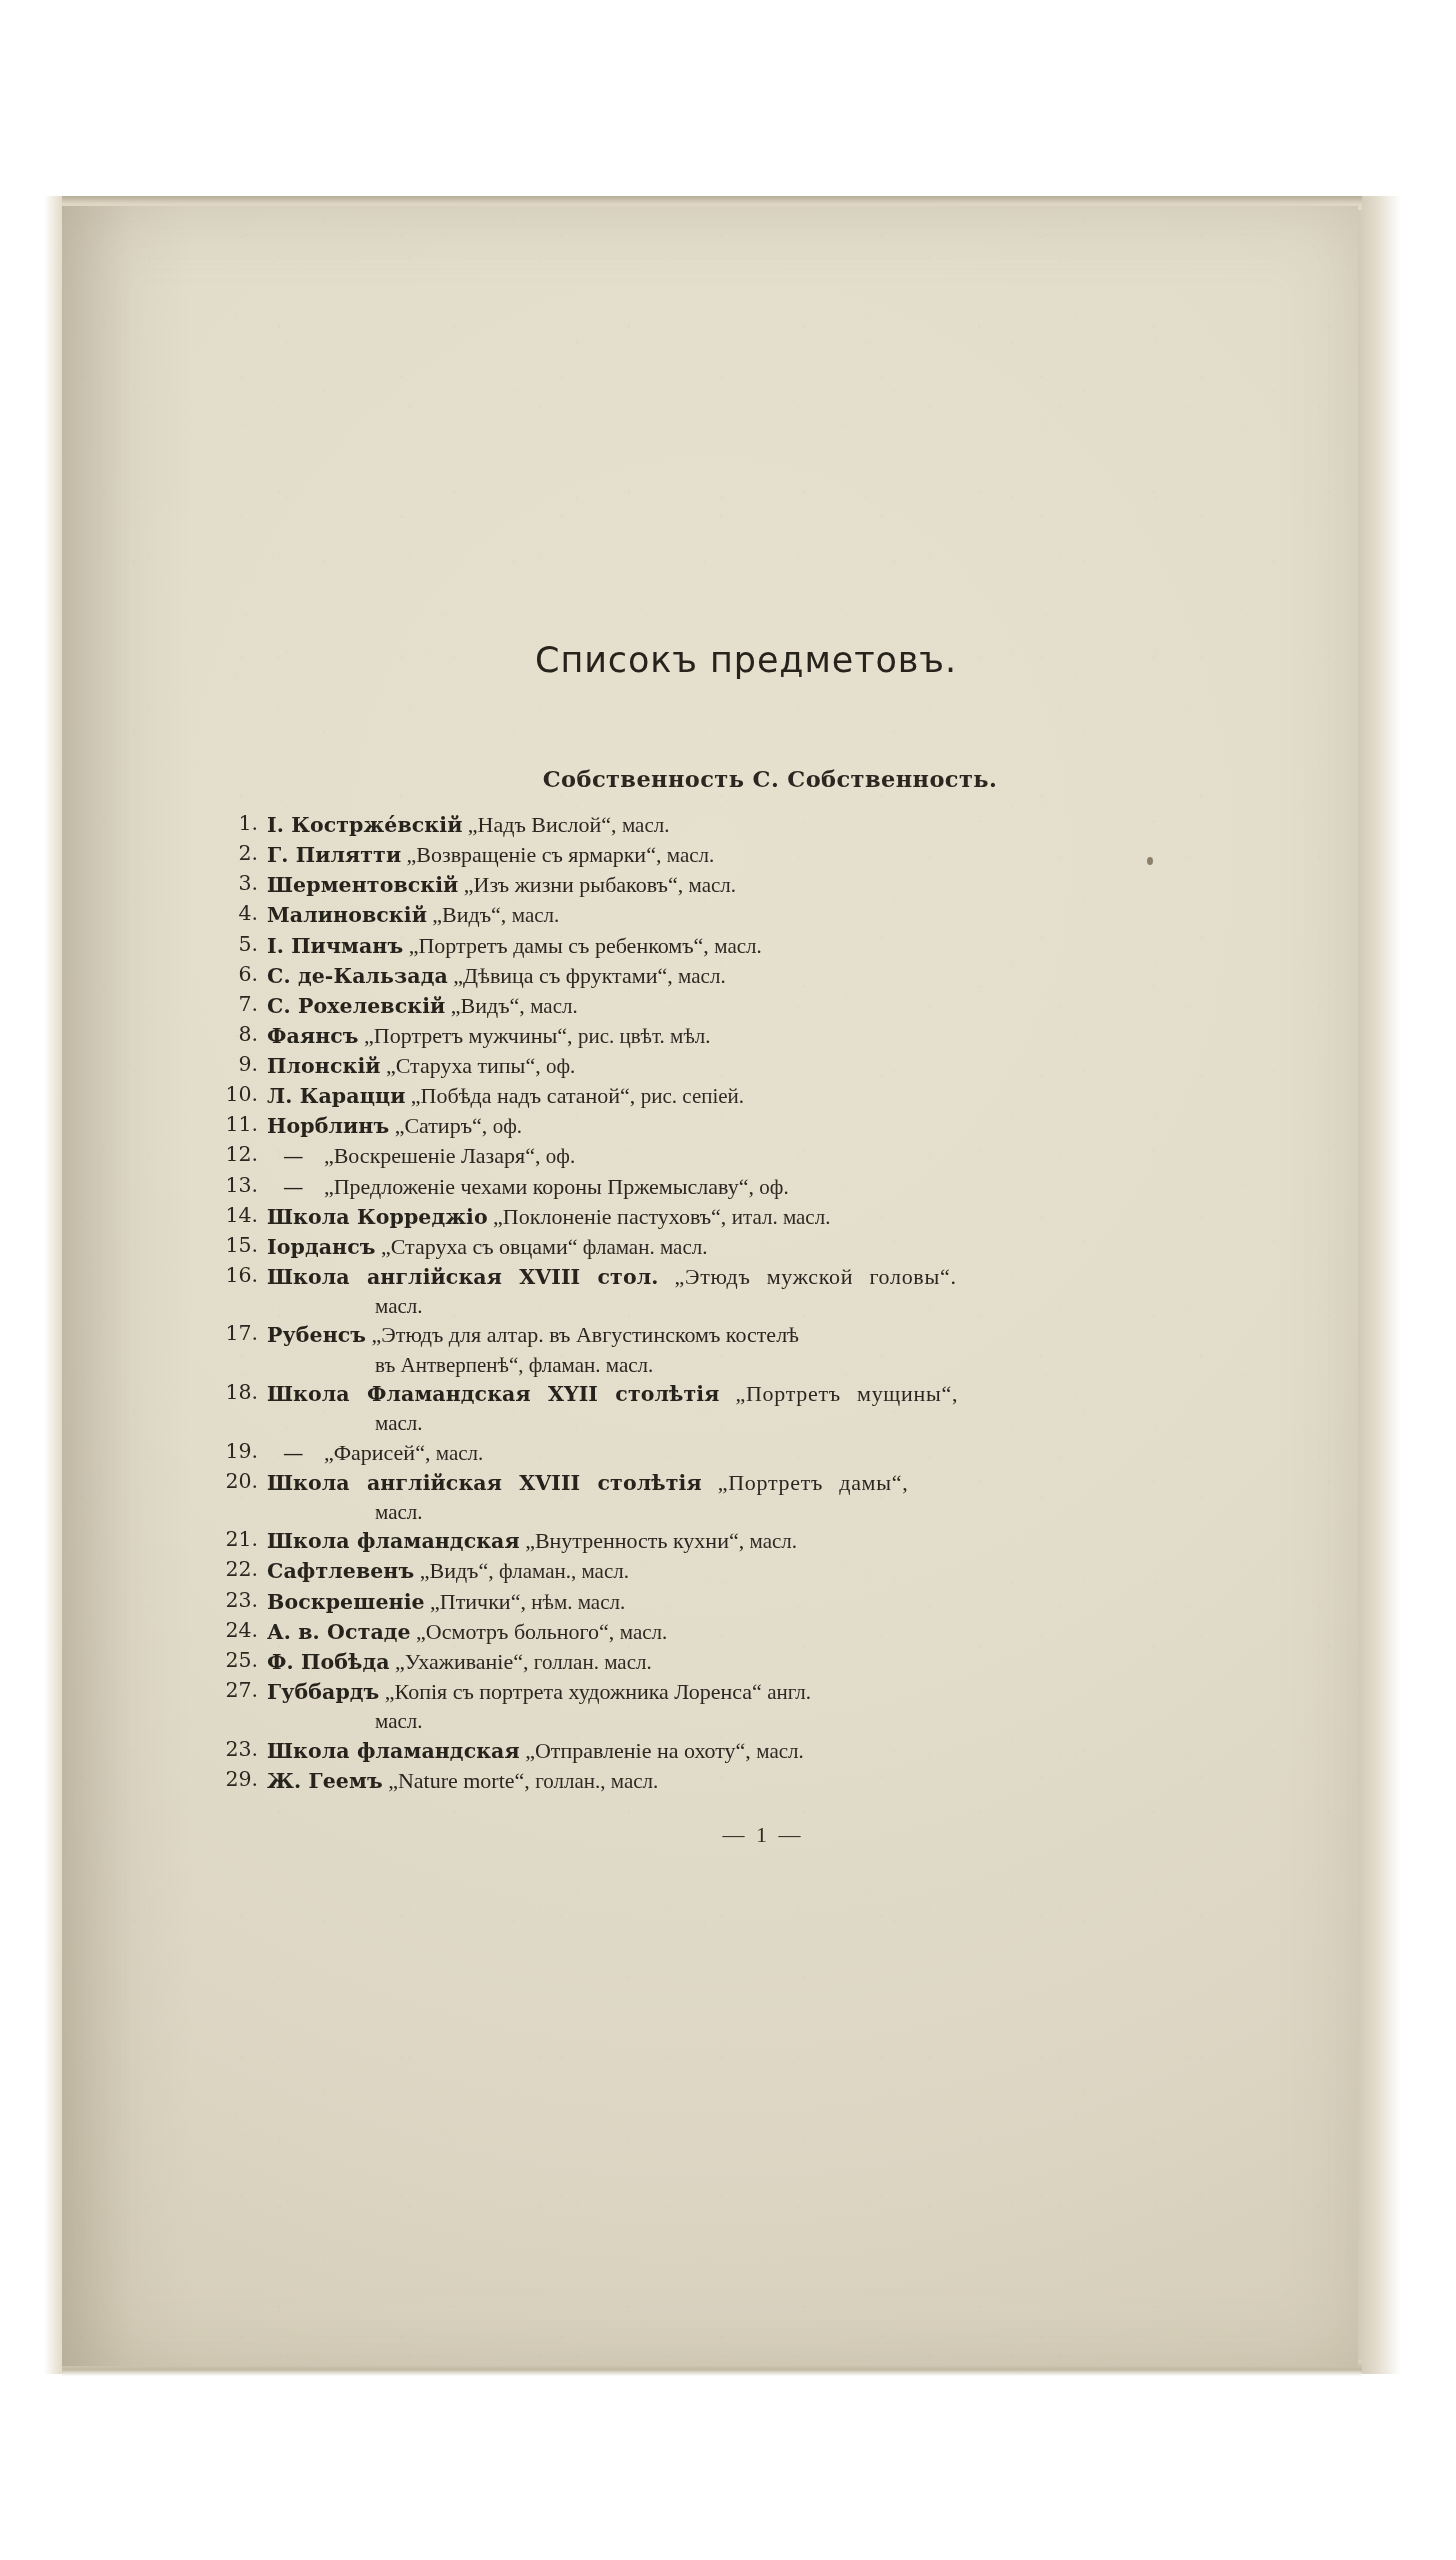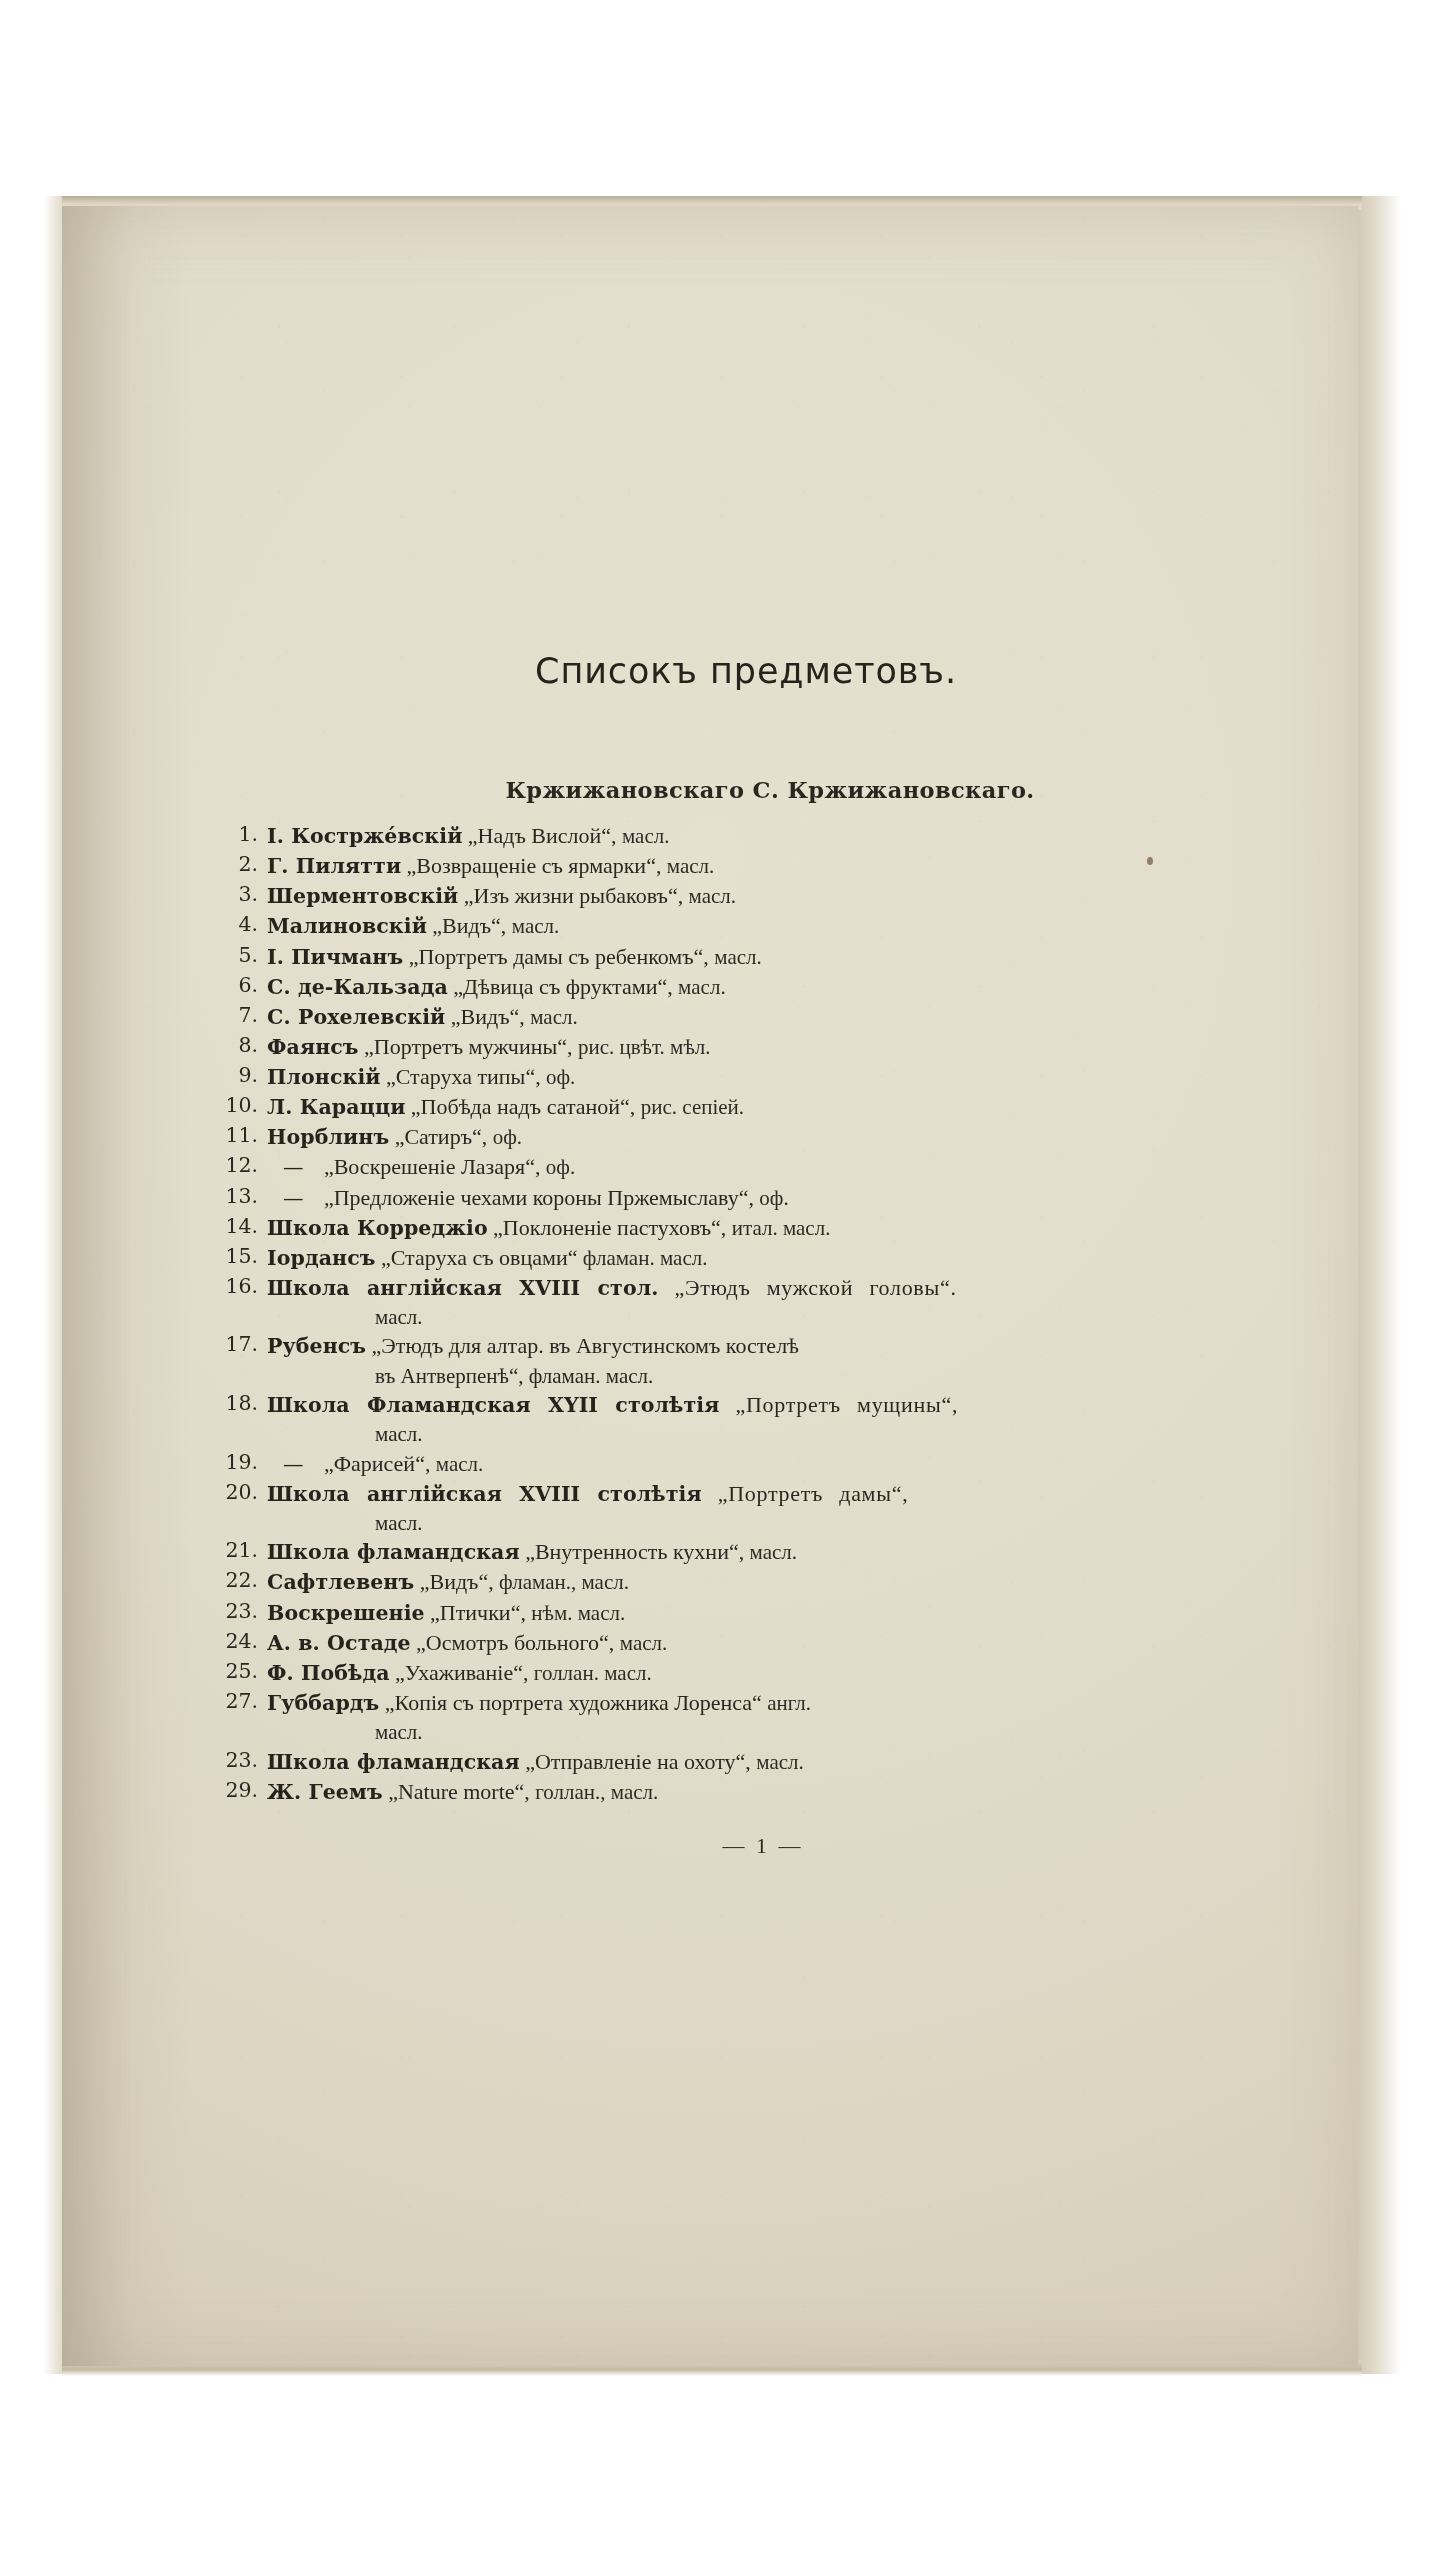--- a/index.html
+++ b/index.html
@@ -104,21 +104,21 @@
     width: 1020px;
     color: #2a2620;
   }
 
   .doc-title {
     text-align: center;
     font-family: "DejaVu Sans", sans-serif;
     font-size: 35px;
     letter-spacing: .9px;
     color: #26231d;
-    margin: 15px 0 86px 0;
+    margin: 4px 0 86px 0;
     padding-left: 52px;
     font-weight: 400;
   }
 
   .section-heading {
     text-align: center;
     font-family: "DejaVu Serif", serif;
     font-weight: 700;
     font-size: 22.5px;
     letter-spacing: .4px;
@@ -221,21 +221,21 @@
 <div class="page-top-edge"></div>
 <div class="page-bottom-edge"></div>
 
 <div class="paper">
   <div class="paper-gutter"></div>
 
   <div class="typeblock">
 
     <h1 class="doc-title">Списокъ предметовъ.</h1>
 
-    <h2 class="section-heading">Кржижановскаго С. Кржижановскаго.</h2>
+    <h2 class="section-heading">Собственность С. Собственность.</h2>
 
     <ol class="entry-list">
         <li class="entry">
           <span class="entry-num">1.</span>
           <span class="entry-body">
             <span class="justify"><span class="artist">I. Кострже́вскiй</span> <span class="work">„Надъ Вислой“,</span> <span class="medium">масл.</span></span>
           </span>
         </li>
         <li class="entry">
           <span class="entry-num">2.</span>

